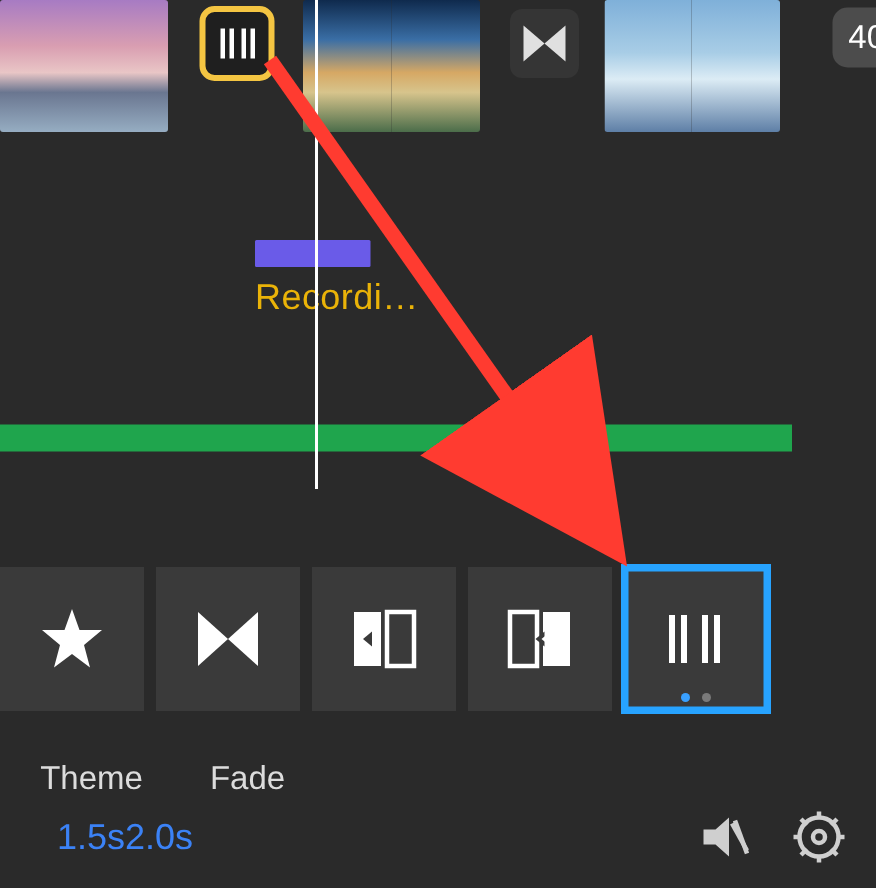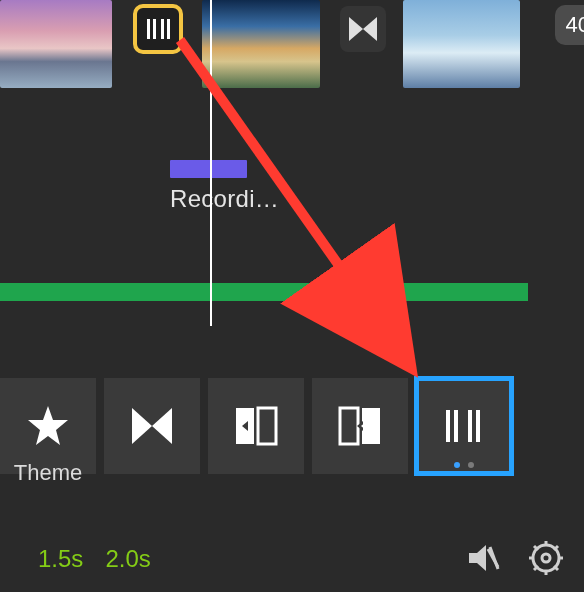--- a/index.html
+++ b/index.html
@@ -10,33 +10,33 @@
   .clip .thumb{display:inline-block;height:88px;vertical-align:top;}
   
   .sky1{background:linear-gradient(180deg,#a77bc3 0%,#d99eb1 35%,#e9c6c6 55%,#6a7690 70%,#96adc2 100%);}
   .sky2{background:linear-gradient(180deg,#0f2a4d 0%,#3a6ea5 30%,#d6a864 55%,#d7c48c 70%,#4b6d4a 100%);}
   .sky3{background:linear-gradient(180deg,#7fb0d9 0%,#a8cde6 40%,#dcecf5 60%,#5e7fa6 100%);}
   .corner-badge{position:absolute;top:5px;left:555px;height:40px;min-width:29px;background:#4c4c4c;border-radius:10px 0 0 10px;color:#fff;font-size:22px;line-height:40px;text-align:right;padding:0 0 0 6px;}
   .trans{position:absolute;width:46px;height:46px;display:flex;align-items:center;justify-content:center;border-radius:8px;background:#1f1f1f;}
   .trans.sel{outline:4px solid #f4c542;outline-offset:-2px;}
   .trans svg{display:block;}
   .purple{position:absolute;left:170px;top:160px;width:77px;height:18px;background:#6a5be8;border-radius:1px;}
-  .rec-label{position:absolute;left:170px;top:185px;font-size:24px;color:#e5e5e5;letter-spacing:0.3px;}
+  .rec-label{position:absolute;left:170px;top:185px;font-size:24px;color:#eab308;letter-spacing:0.3px;}
   .playhead{position:absolute;left:210px;top:0;width:2px;height:326px;background:#ffffff;}
   .greenbar{position:absolute;left:0;top:283px;width:528px;height:18px;background:#1fa54d;}
   
   .picker{position:absolute;left:0;right:0;top:378px;display:flex;gap:8px;}
   .tile{width:96px;height:96px;background:#3a3a3a;display:flex;flex-direction:column;align-items:center;justify-content:center;gap:8px;position:relative;}
   .tile.sel{outline:5px solid #27a3ff;outline-offset:-3px;}
-  .tile-label-row{position:absolute;left:0;top:460px;display:flex;gap:8px;}
+  .tile-label-row{position:absolute;left:0;top:506px;display:flex;gap:8px;padding-left:13px;}
   .tlabel{width:96px;text-align:center;font-size:22px;color:#dcdcdc;}
   .dots{position:absolute;bottom:6px;left:0;right:0;display:flex;justify-content:center;gap:8px;}
   .dot{width:6px;height:6px;border-radius:50%;background:#7a7a7a;}
   .dot.on{background:#39a0ff;}
-  .durations{position:absolute;left:38px;top:545px;font-size:24px;color:#84cc16;display:flex;gap:22px;}
+  .durations{position:absolute;left:38px;top:545px;font-size:24px;color:#3b82f6;display:flex;}
   .btm-icons{position:absolute;right:20px;top:540px;display:flex;gap:28px;align-items:center;}
   
   .arrow{position:absolute;left:0;top:0;pointer-events:none;}
 </style>
 </head>
 <body>
 
 <div class="stage">
 
   <div class="timeline">
@@ -110,20 +110,21 @@
       </svg>
       <div class="dots">
         <span class="dot on"></span>
           <span class="dot"></span>
       </div>
     </div>
   </div>
 
   <div class="tile-label-row">
     <div class="tlabel">Theme</div>
+    <div class="tlabel">Fade</div>
   </div>
 
   <div class="durations">
     <span>1.5s</span>
     <span>2.0s</span>
   </div>
 
   <div class="btm-icons">
     <span>
       <svg width="34" height="34">

